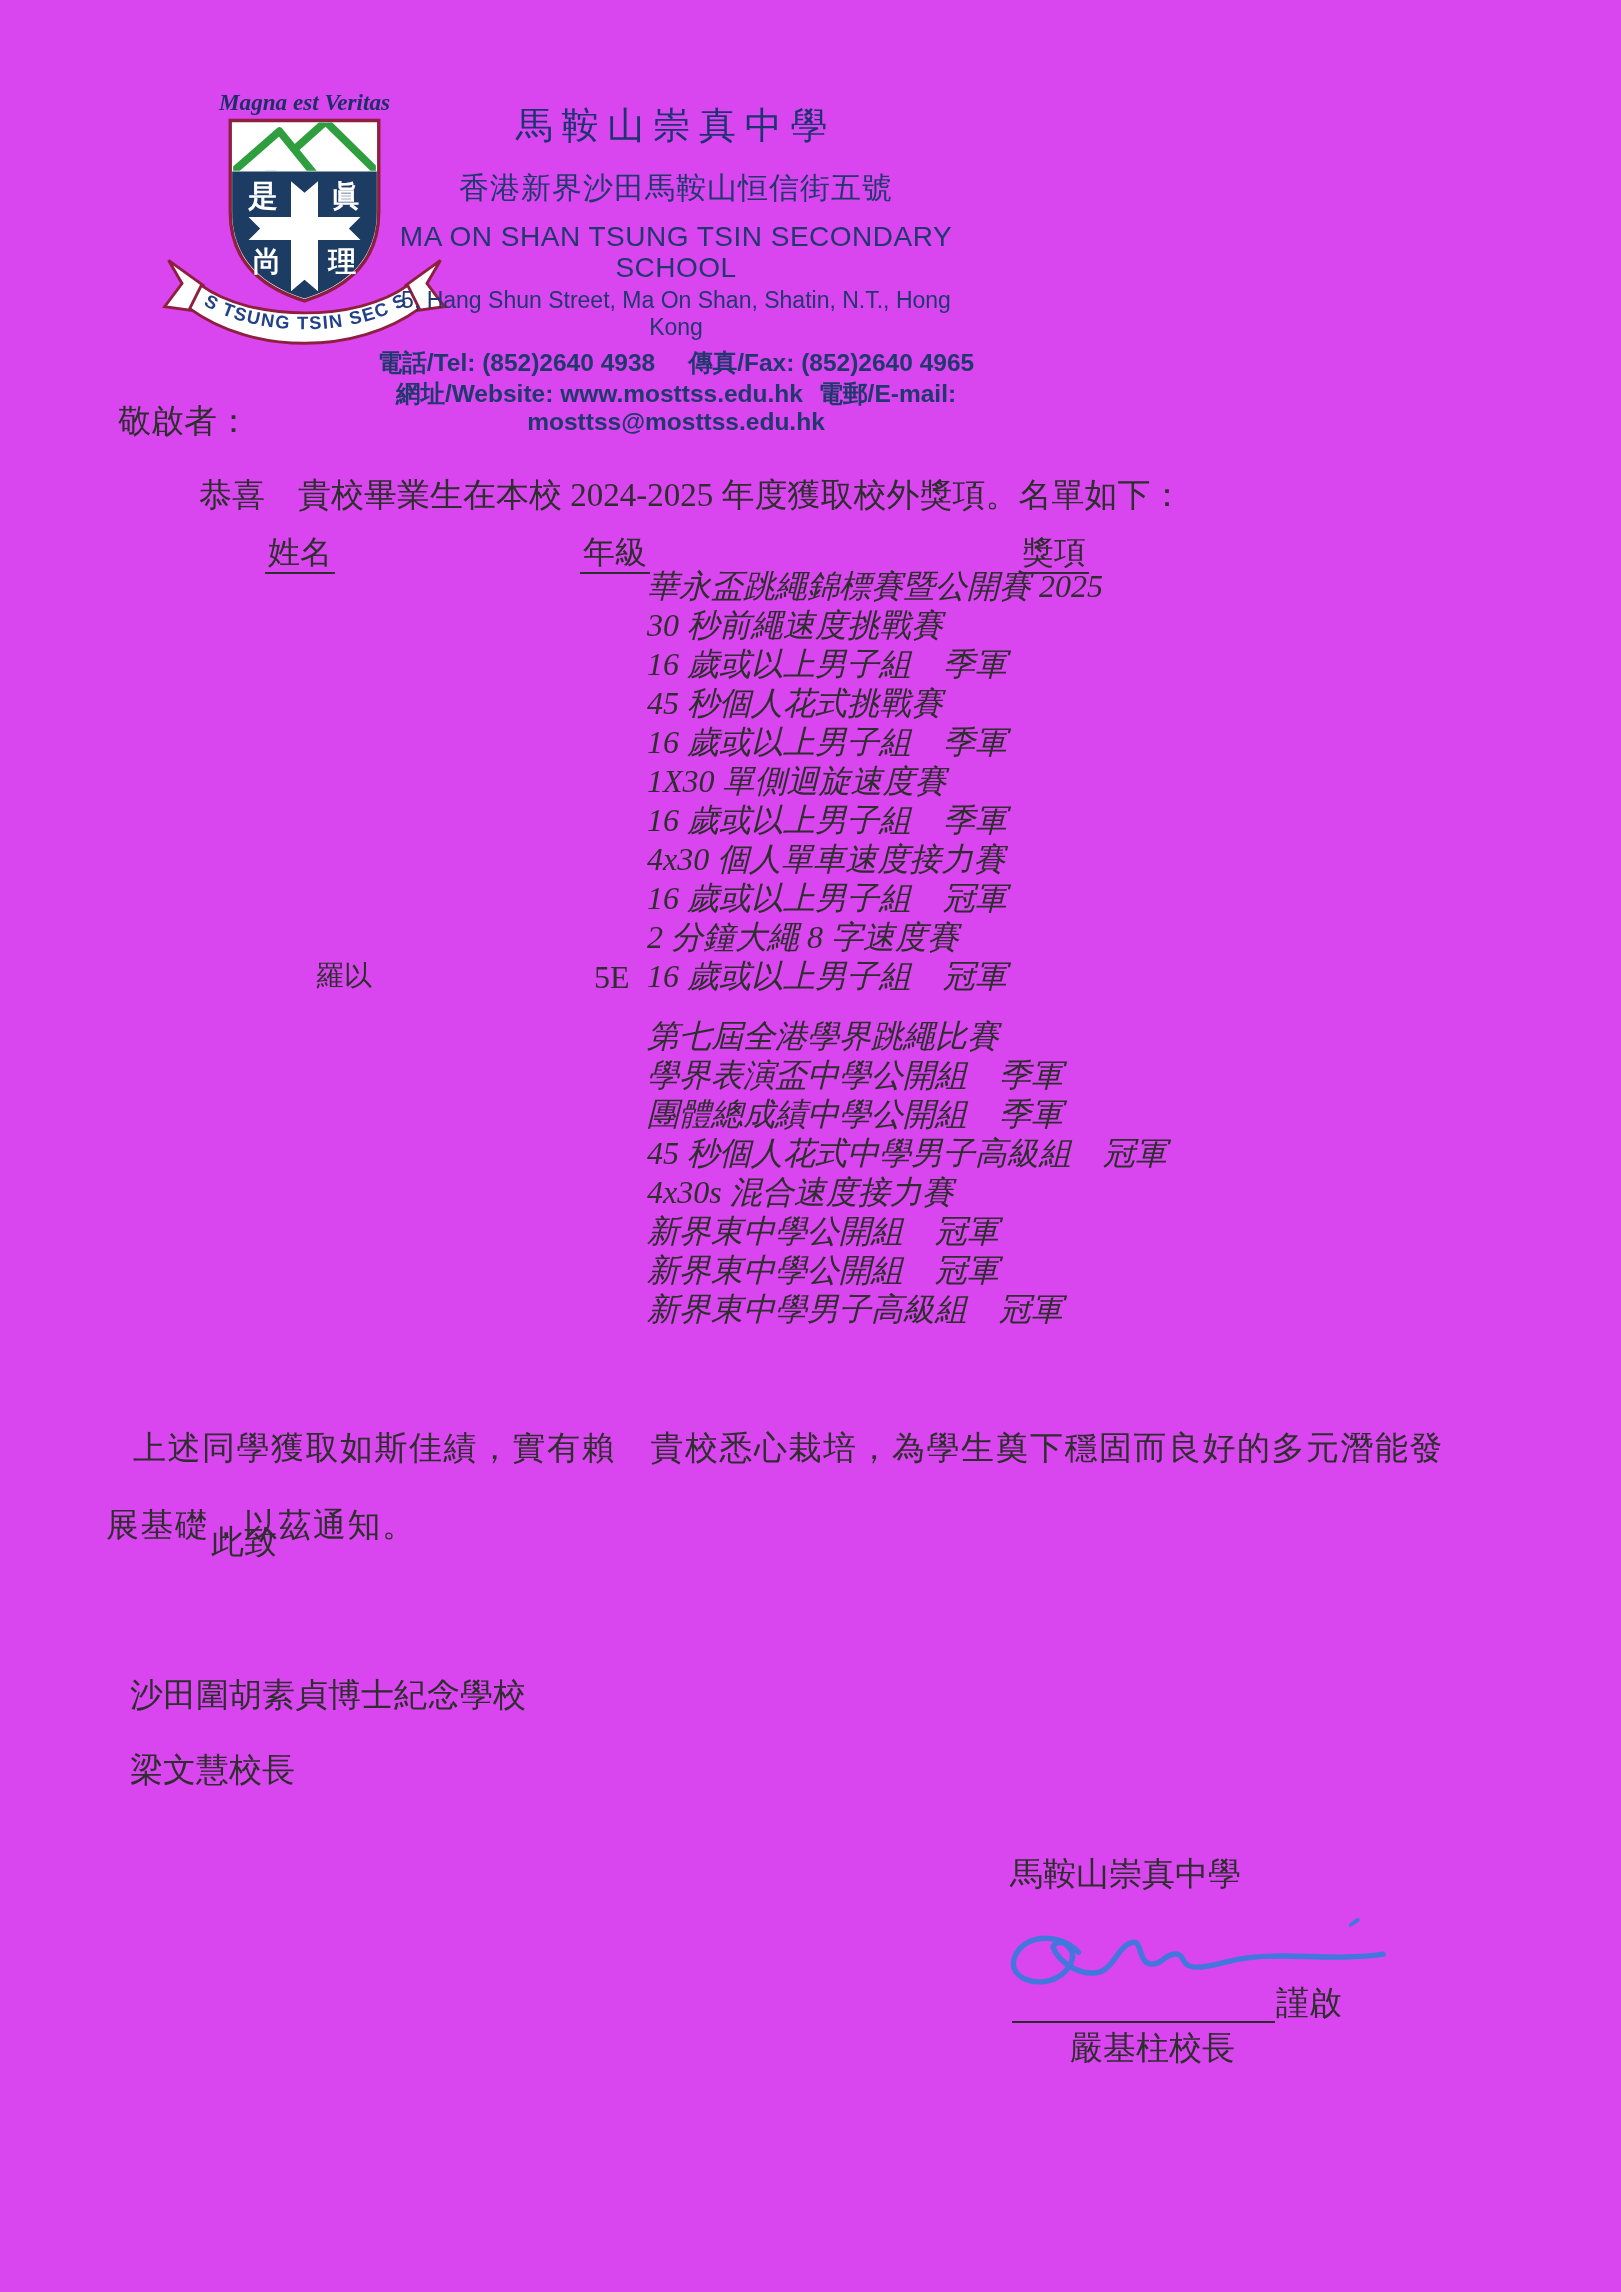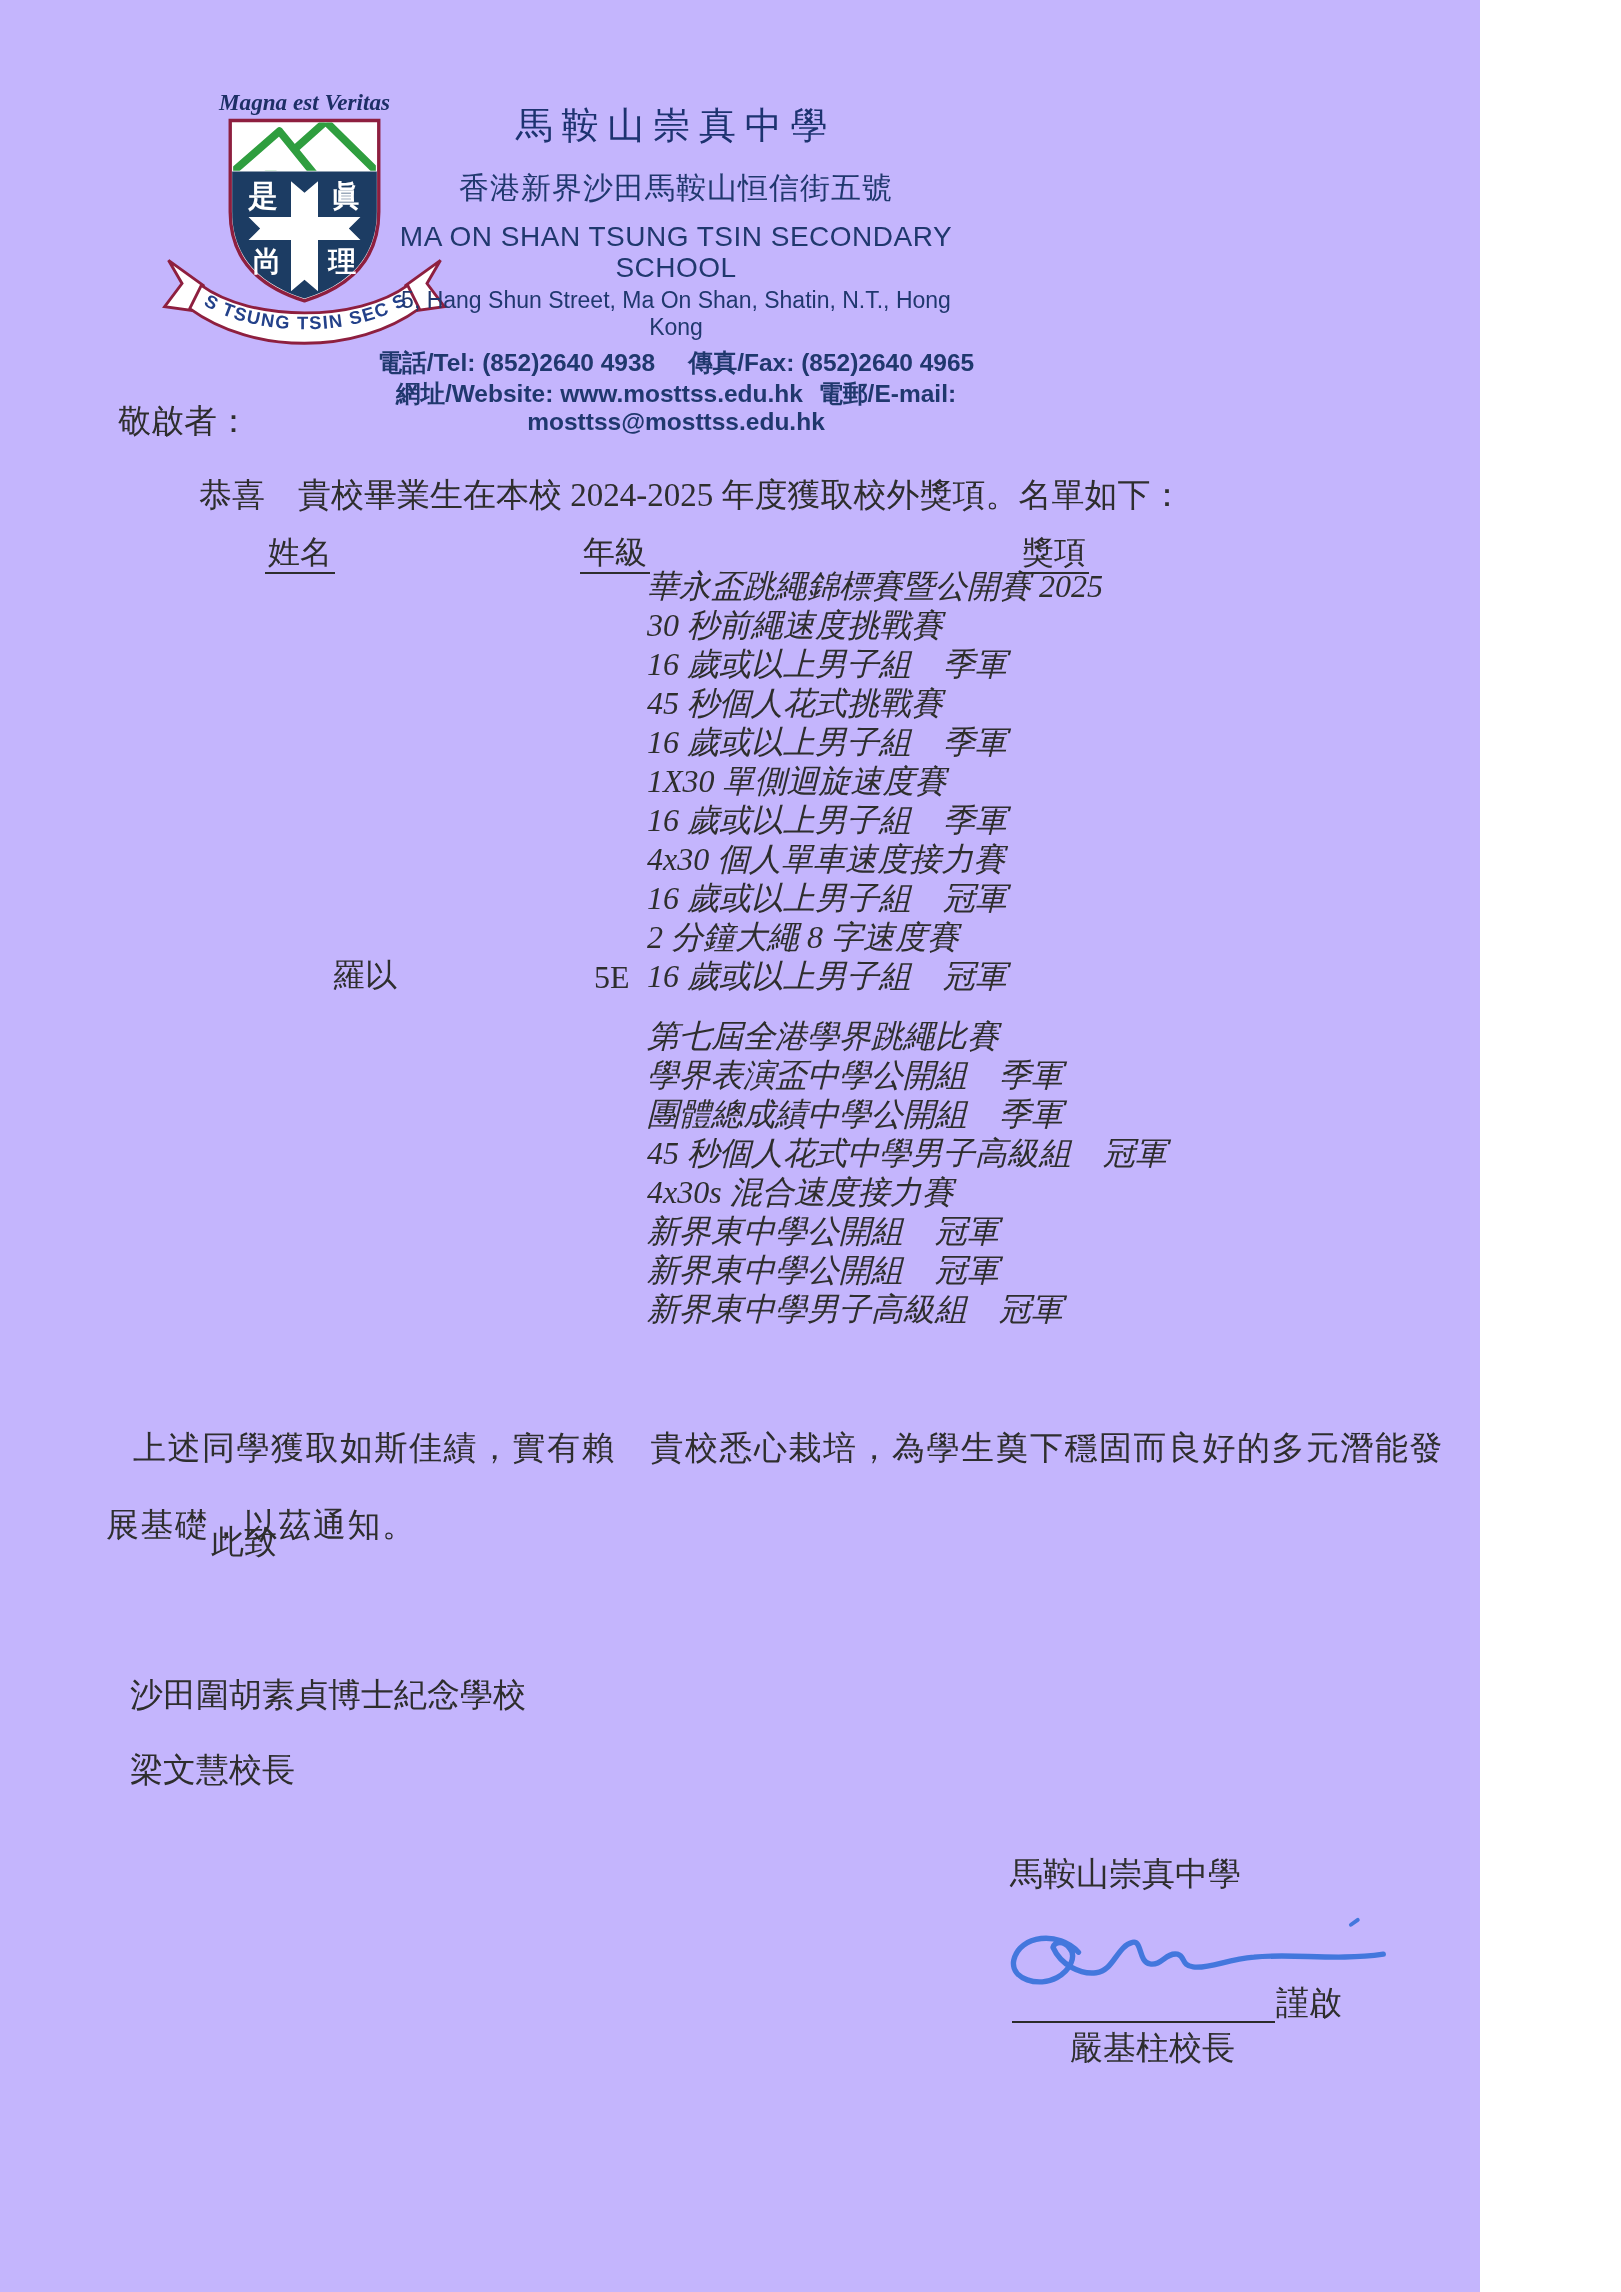--- a/index.html
+++ b/index.html
@@ -1,16 +1,16 @@
 <!DOCTYPE html>
 <html><head>
 <meta charset="utf-8">
 <style>
   html,body{margin:0;padding:0;background:#ffffff;}
-  .page{position:relative;width:1480px;height:2293px;background:#c4b5fd;overflow:hidden;
+  .page{position:relative;width:1621px;height:2293px;background:#d946ef;overflow:hidden;
         font-family:"Liberation Serif","DejaVu Serif",serif;color:#2e2e2e;}
   .abs{position:absolute;}
   
   .head-block{position:absolute;left:372px;top:102px;width:608px;text-align:center;color:#20386e;}
   .school-title{font-size:37px;line-height:47px;letter-spacing:8.8px;font-weight:500;color:#1d3370;}
   .addr-zh{font-size:30px;line-height:35px;margin-top:21px;letter-spacing:1px;}
   .en-name{font-family:"Liberation Sans","DejaVu Sans",sans-serif;font-size:28px;line-height:31px;margin-top:15.7px;letter-spacing:0.5px;}
   .en-addr{font-family:"Liberation Sans","DejaVu Sans",sans-serif;font-size:23px;line-height:27.4px;margin-top:3.9px;}
   .contact-row{font-family:"Liberation Sans","DejaVu Sans",sans-serif;font-size:24.5px;line-height:27.4px;margin-top:7.8px;font-weight:700;}
   .contact-row.second{margin-top:3.9px;}
@@ -93,21 +93,21 @@
     <div class="line">45 秒個人花式挑戰賽</div>
     <div class="line">16 歲或以上男子組　季軍</div>
     <div class="line">1X30 單側迴旋速度賽</div>
     <div class="line">16 歲或以上男子組　季軍</div>
     <div class="line">4x30 個人單車速度接力賽</div>
     <div class="line">16 歲或以上男子組　冠軍</div>
     <div class="line">2 分鐘大繩 8 字速度賽</div>
     <div class="line">16 歲或以上男子組　冠軍</div>
   </div>
 
-  <div class="t" style="left:316px;top:956px;font-size:32px;margin-left:17px;">羅以</div>
+  <div class="t" style="left:316px;top:956px;font-size:28px;">羅以</div>
   <div class="t" style="left:594px;top:958px;font-size:32px;">5E</div>
 
   <div class="award-col" style="top:1017px;">
     <div class="line">第七屆全港學界跳繩比賽</div>
     <div class="line">學界表演盃中學公開組　季軍</div>
     <div class="line">團體總成績中學公開組　季軍</div>
     <div class="line">45 秒個人花式中學男子高級組　冠軍</div>
     <div class="line">4x30s 混合速度接力賽</div>
     <div class="line">新界東中學公開組　冠軍</div>
     <div class="line">新界東中學公開組　冠軍</div>

